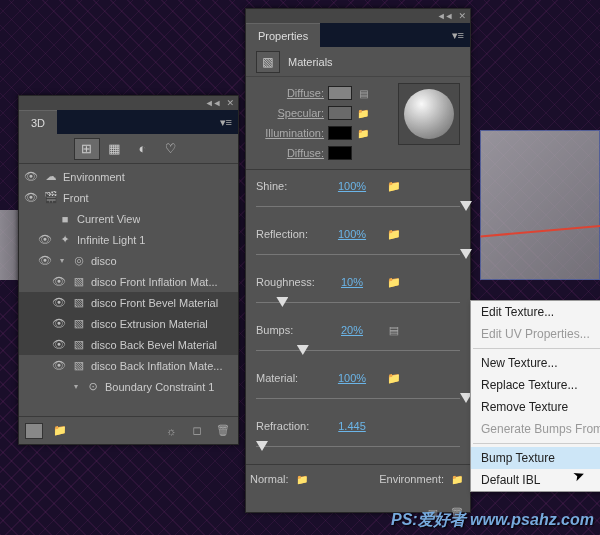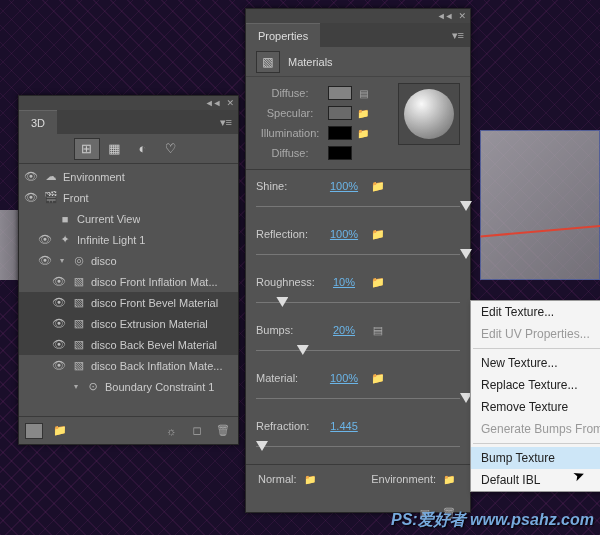--- a/index.html
+++ b/index.html
@@ -50,21 +50,21 @@
 
 .panel-3d { left: 18px; top: 95px; width: 221px; height: 350px; }
 .panel-header {
   display: flex; align-items: center; justify-content: flex-end;
   height: 14px; background: #454545; padding: 0 4px; gap: 6px;
 }
 .panel-header .arrows { color: #aaa; font-size: 9px; letter-spacing: -1px; }
 .panel-header .chev { color: #aaa; font-size: 9px; }
 .panel-tab {
   height: 24px; display: flex; align-items: center;
-  background: #404040;
+  background: #0f172a;
 }
 .panel-tab-label {
   background: #535353; padding: 4px 12px; height: 100%;
   display: flex; align-items: center; color: #ddd;
   border-top: 1px solid #656565;
 }
 .panel-tab-menu { margin-left: auto; margin-right: 6px; color: #aaa; font-size: 11px;}
 .toolbar-3d {
   height: 30px; display: flex; align-items: center; justify-content: center;
   gap: 2px; border-bottom: 1px solid #3a3a3a;
@@ -98,45 +98,45 @@
 .panel-props { left: 245px; top: 8px; width: 226px; height: 505px; }
 .props-header-row {
   height: 30px; display:flex; align-items:center; gap:8px;
   padding: 0 10px; border-bottom: 1px solid #444;
 }
 .props-icon-box { width:24px; height:22px; border:1px solid #333; background:#5a5a5a; display:flex; align-items:center; justify-content:center; font-size:12px;}
 .props-title { color:#ddd; }
 
 .swatch-section { padding: 6px 10px; border-bottom: 1px solid #3a3a3a; position: relative;}
 .swatch-row { display:flex; align-items:center; height:20px; gap:4px;}
-.swatch-label { width:68px; text-align:center; color:#aaa; }
+.swatch-label { width:68px; text-align:right; color:#aaa;text-decoration:underline; }
 .swatch-box { width:24px; height:14px; border:1px solid #222; }
 .folder-icon { width:16px; text-align:center; color:#aaa; font-size:10px;}
 .preview-sphere {
   position:absolute; right:10px; top:6px;
   width:62px; height:62px; border:1px solid #333; background:#4a4a4a;
   display:flex; align-items:center; justify-content:center;
 }
 .sphere { width:50px; height:50px; border-radius:50%;
   background: radial-gradient(circle at 35% 30%, #eee, #999 60%, #666);
   filter: contrast(1.1);
 }
 
 .slider-section { padding: 6px 10px 0; }
-.slider-row { display:flex; align-items:center; height: 20px; gap:4px; position:relative;}
+.slider-row { display:flex; align-items:center; height: 20px; gap:12px; position:relative;}
 .slider-label { width:62px; color:#ccc; }
 .slider-track { flex:1; height:14px; position:relative;}
 .slider-track::before{ content:""; position:absolute; left:0; right:0; top:50%; height:1px; background:#777;}
 .slider-knob { position:absolute; top:2px; width:12px; height:10px; background:#ddd;
   clip-path: polygon(50% 100%, 0 0, 100% 0); }
 .slider-value { width:44px; text-align:center; color:#6bb5e8; text-decoration: underline; font-size:11px;}
 .slider-extra { width:16px; text-align:center; color:#aaa;}
 .slider-pair { margin-bottom: 8px; }
 
-.bottom-row { display:flex; align-items:center; padding: 8px 12px; gap: 6px; border-top:1px solid #3a3a3a; margin-top: 6px;}
+.bottom-row { display:flex; align-items:center; padding: 8px 4px; gap: 6px; border-top:1px solid #3a3a3a; margin-top: 6px;}
 
 
 .context-menu {
   position:absolute; left: 470px; top: 300px;
   width: 150px; background:#f4f4f4; border:1px solid #999;
   box-shadow: 2px 2px 5px rgba(0,0,0,0.4);
   font-size: 12px; color:#222;
   overflow:hidden;
 }
 .menu-item { padding: 4px 10px; white-space:nowrap; }

